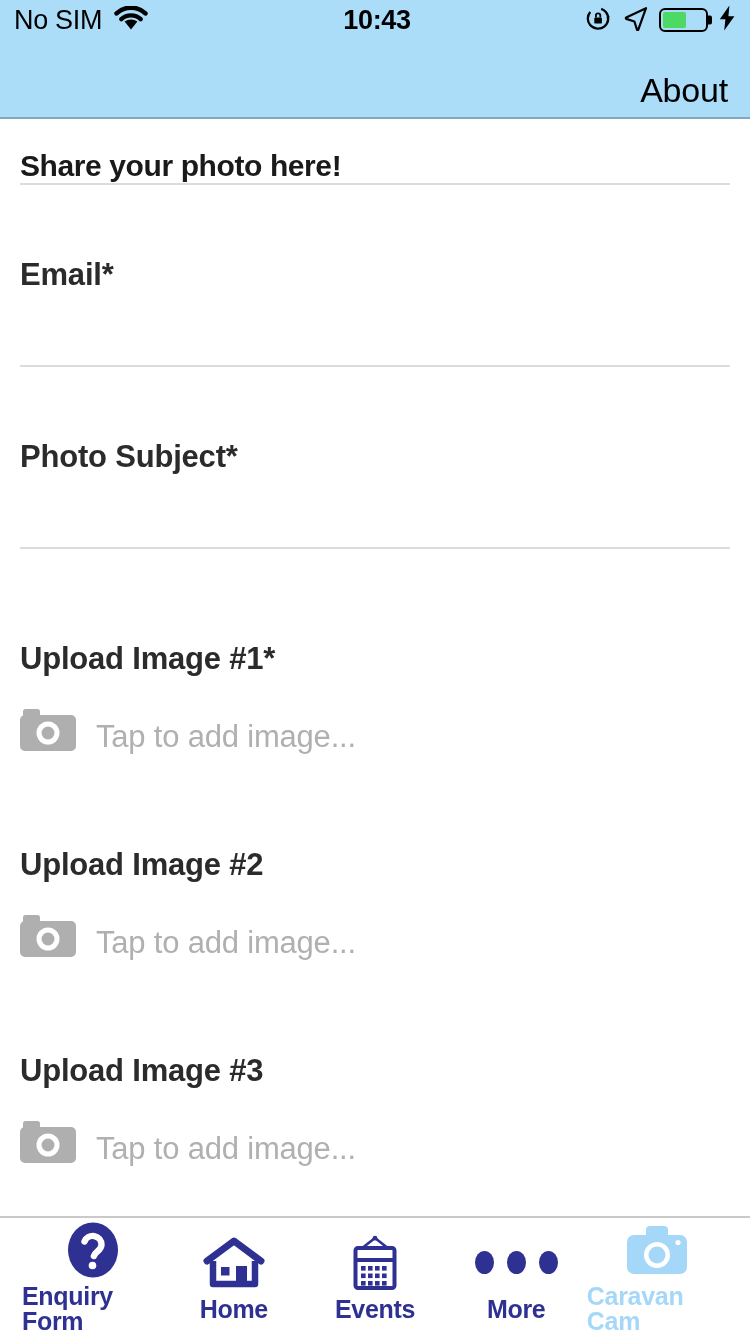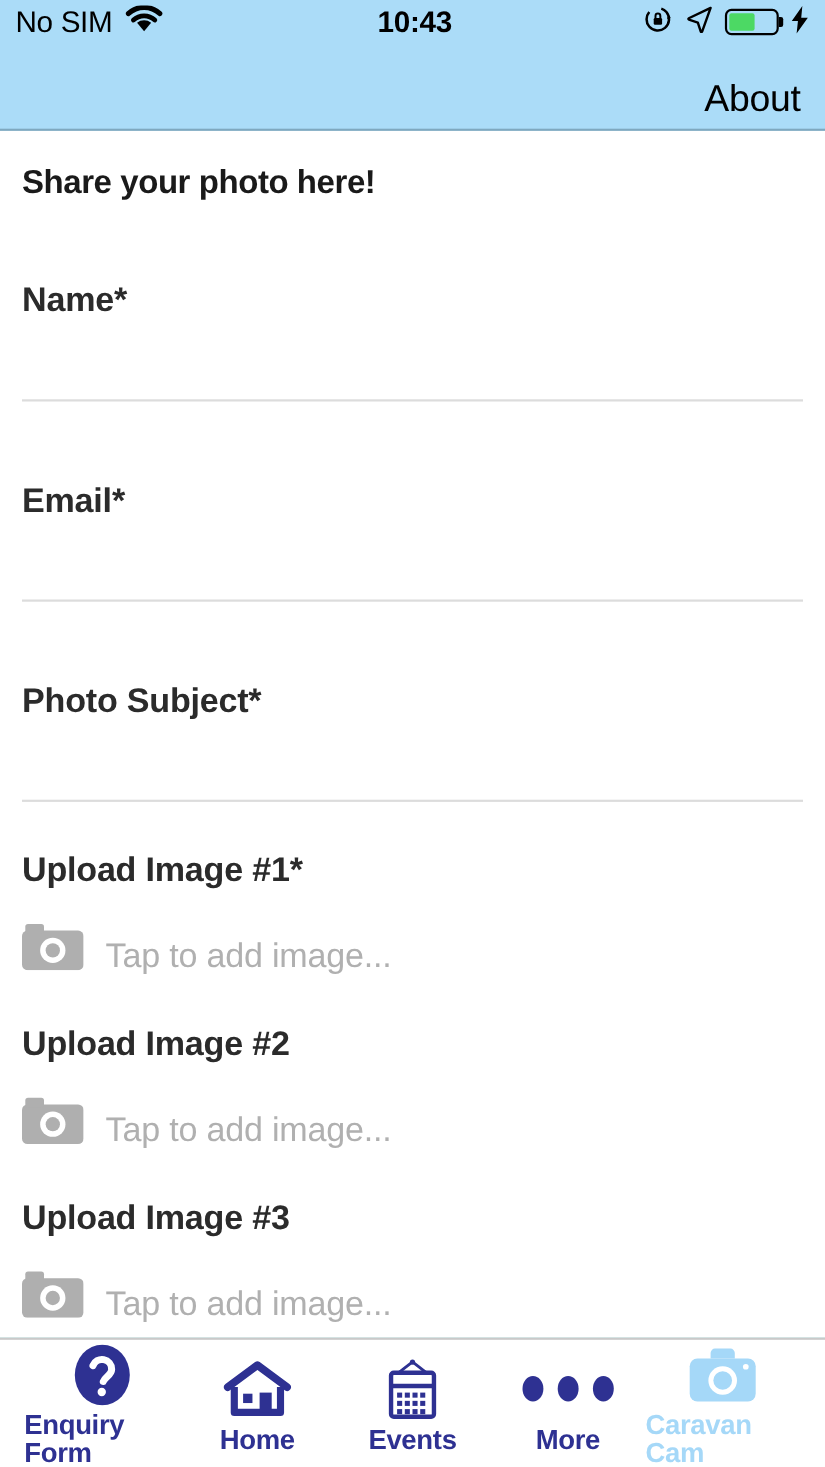--- a/index.html
+++ b/index.html
@@ -157,21 +157,21 @@
   }
   .field-input::placeholder { color: #b8b8b8; }
 
   .divider {
     height: 2px;
     background: #dcdcdc;
     width: 100%;
   }
 
   
-  .upload-group { position: relative; }
+  .upload-group { position: relative; margin-top: 48px; }
   .upload-group .field-label { padding-top: 44px; }
 
   .upload-row {
     display: flex;
     align-items: flex-end;
     gap: 20px;
     height: 78px;
     cursor: pointer;
   }
   .cam-placeholder-icon {
@@ -274,24 +274,20 @@
   </div>
 
   <div class="nav-bar">
     <span class="nav-about">About</span>
   </div>
 
   <div class="content">
 
     <div class="form-title">Share your photo here!</div>
 
-    <div class="field-group">
-      <div class="field-label">Name*</div>
-      <input class="field-input" type="text" placeholder="" style="">
-    </div>
     <div class="divider"></div>
 
     <div class="field-group">
       <div class="field-label">Email*</div>
       <input class="field-input" type="text" placeholder="" style="">
     </div>
     <div class="divider"></div>
 
     <div class="field-group">
       <div class="field-label">Photo Subject*</div>

